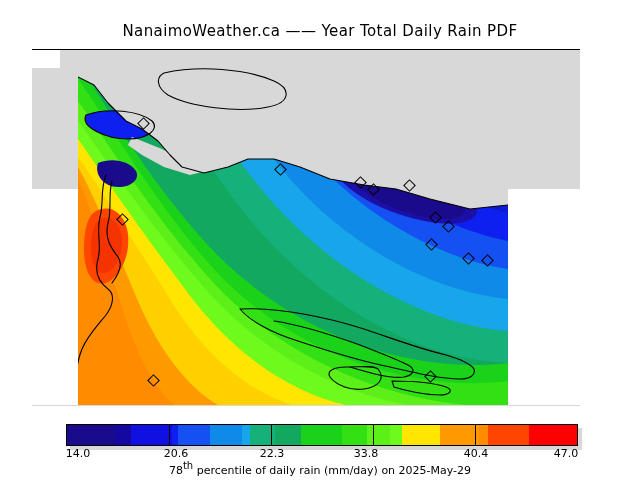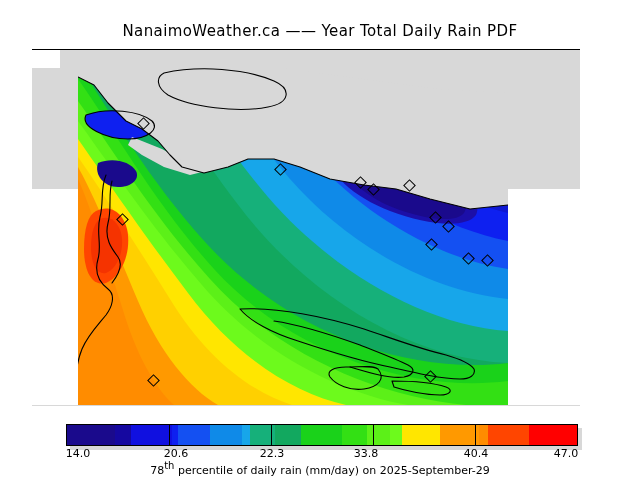--- a/index.html
+++ b/index.html
@@ -204,16 +204,16 @@
   <div class="cbar-ticks">
     <span style="left:78px;">14.0</span>
     <span style="left:176px;">20.6</span>
     <span style="left:272px;">22.3</span>
     <span style="left:366px;">33.8</span>
     <span style="left:476px;">40.4</span>
     <span style="left:566px;text-align:center;">47.0</span>
   </div>
 
   <div class="caption">
-    <span>78</span><sup>th</sup><span> percentile of daily rain (mm/day) on 2025-September-29</span>
+    <span>78</span><sup>th</sup><span> percentile of daily rain (mm/day) on 2025-May-29</span>
   </div>
 
 </div>
 
 </body></html>

